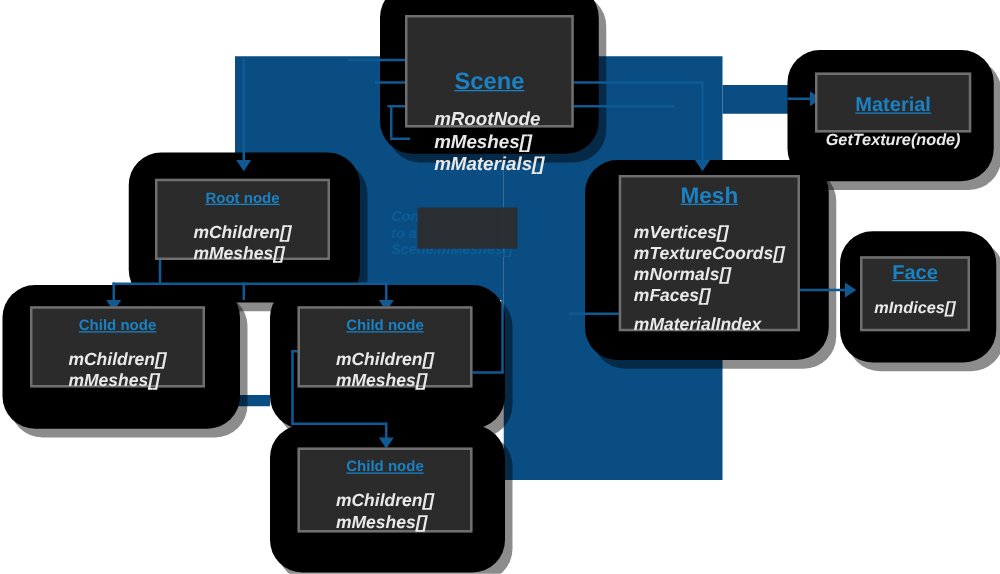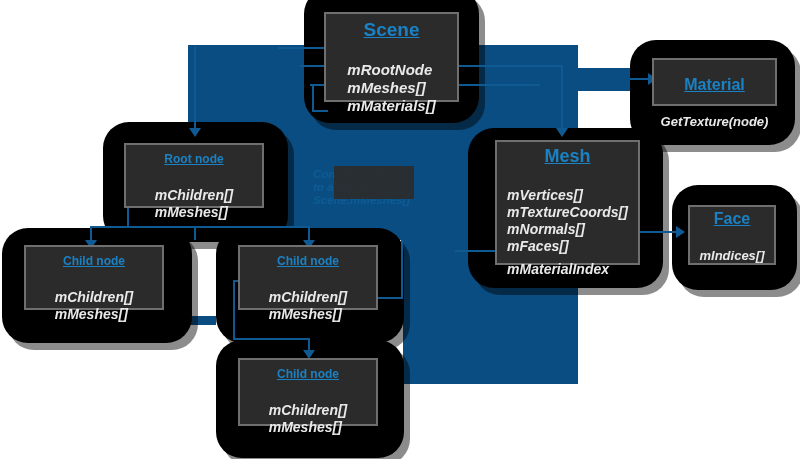--- a/index.html
+++ b/index.html
@@ -12,26 +12,26 @@
 
   
   .panel{position:absolute;background:#000000;border-radius:26px;
          box-shadow:6px 7px 0 0 rgba(0,0,0,.45);}
 
   
   .cbox{position:absolute;background:#2b2b2b;border:2px solid #6f6f6f;
         box-sizing:border-box;text-align:center;}
   .cbox .ttl{color:#1a82c4;font-weight:bold;text-decoration:underline;
              display:inline-block;line-height:1.15;}
-  .cbox .fields{margin-top:20px;text-align:left;display:inline-block;}
+  .cbox .fields{margin-top:10px;text-align:left;display:inline-block;}
   .cbox .fields div{color:#e9e9e9;font-style:italic;font-weight:bold;
                     line-height:1.22;white-space:nowrap;}
 
   
-  .s-scene .ttl{font-size:19px;}
+  .s-scene .ttl{font-size:19px;margin-top:36px;}
   .s-scene .fields div{font-size:15px;}
   .s-node .ttl{font-size:12px;}
   .s-node .fields div{font-size:14px;}
   .s-mesh .ttl{font-size:18px;}
   .s-mesh .fields div{font-size:14px;}
   .s-small .ttl{font-size:16px;}
   .s-small .fields div{font-size:13px;}
 
   
   .note{position:absolute;color:#0a4d82;font-style:italic;font-weight:bold;

